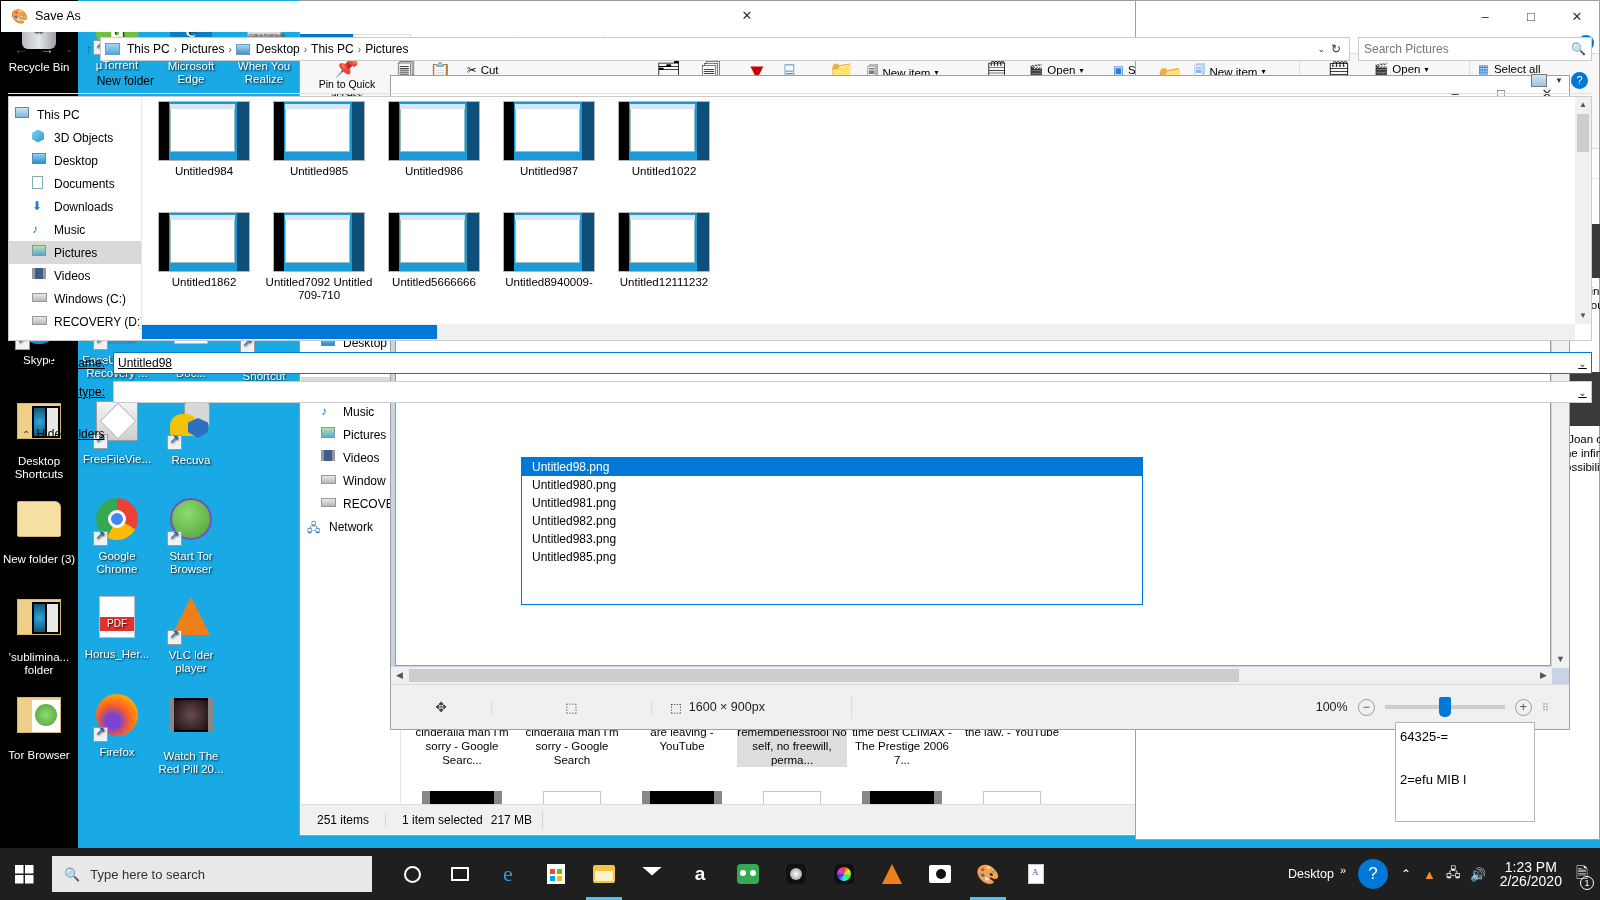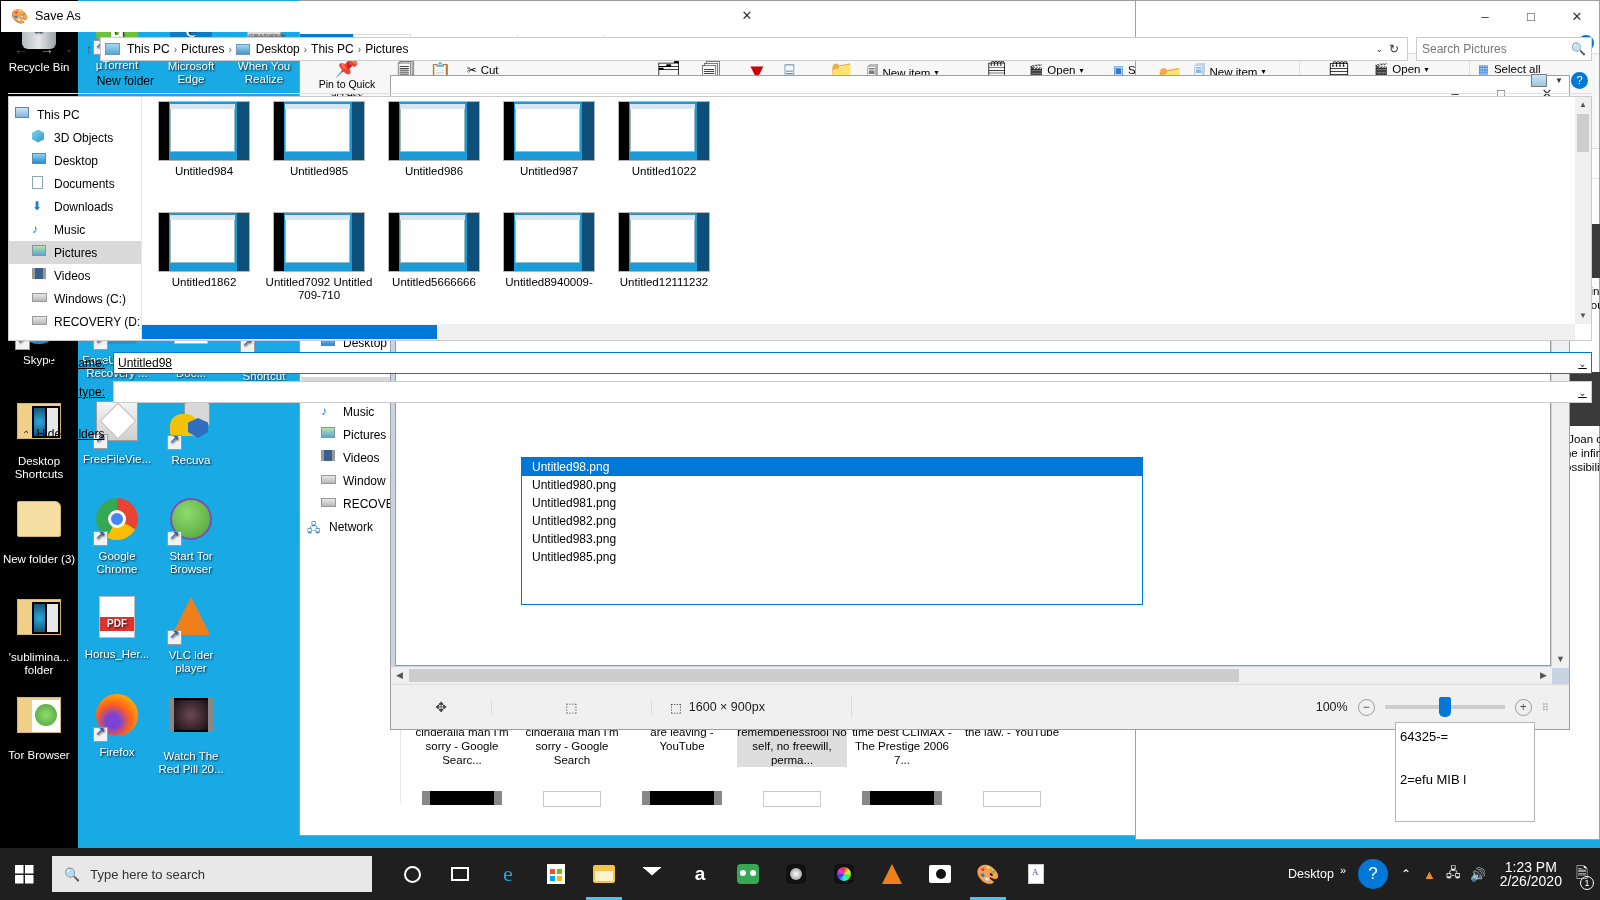--- a/index.html
+++ b/index.html
@@ -56,21 +56,21 @@
 
   
   #saveas { left:399px; top:76px; width:770px; height:463px; background:#f0f0f0;
             border:1px solid #7a7a7a; box-shadow:0 0 14px rgba(0,0,0,.35); z-index:60;}
   #saveas .sa-title { height:31px; position:relative; background:#fff; }
   #sa-path { position:absolute; left:8px; top:36px; right:8px; height:26px; display:flex; align-items:center; }
   .crumbbar { flex:1; height:24px; border:1px solid #cbcbcb; background:#fff; display:flex; align-items:center;
               font-size:12px; padding:0 4px; }
   .crumb { padding:0 3px; color:#000; }
   .sep { color:#555; padding:0 1px; font-size:10px; }
-  .searchbox { width:176px; height:24px; border:1px solid #cbcbcb; background:#fff; margin-left:8px;
+  .searchbox { width:234px; height:24px; border:1px solid #cbcbcb; background:#fff; margin-left:8px;
                display:flex; align-items:center; padding:0 5px; font-size:12px; color:#767676; }
   #sa-toolbar { position:absolute; left:8px; right:8px; top:68px; height:26px; display:flex; align-items:center;
                 font-size:12px; border-bottom:1px solid #e0e0e0; }
   #sa-body { position:absolute; left:8px; top:96px; right:8px; height:245px; border:1px solid #cbcbcb; background:#fff; display:flex; }
   #sa-tree { width:133px; border-right:1px solid #e8e8e8; padding-top:6px; overflow:hidden; }
   #sa-files { flex:1; position:relative; overflow:hidden; }
   .thumb { position:absolute; width:108px; text-align:center; font-size:11.5px; color:#000; line-height:13px;}
   .thumb .tbox { width:92px; height:60px; margin:0 auto 4px; border:1px solid #b5b5b5; position:relative; overflow:hidden; background:#fff;}
   #sa-fields { position:absolute; left:8px; top:352px; right:8px;text-decoration:underline; }
   .fieldrow { display:flex; align-items:center; height:22px; margin-bottom:7px; }
@@ -214,21 +214,21 @@
           <div style="width:42px;height:42px;margin:3px auto;border-radius:50%;background:conic-gradient(#ea4335 0 33%,#fbbc05 0 58%,#34a853 0);position:relative;">
             <div style="position:absolute;inset:12px;border-radius:50%;background:#4285f4;border:3px solid #fff;"></div>
           </div>
           <span class="shortcut-arrow"></span>
         </div>
         <span class="lbl">Google Chrome</span>
       </div>
       <div class="ic" style="left: 80px; top: 593px;">
         <div class="glyph">
           <div style="width:36px;height:42px;margin:3px auto;background:#fff;border:1px solid #bbb;position:relative;">
-            <div style="position:absolute;left:0;bottom:6px;right:0;height:14px;background:#e2322b;color:#fff;font-size:10px;text-align:center;line-height:14px;font-weight:bold;">PDF</div>
+            <div style="position:absolute;left:0;bottom:6px;right:0;height:14px;background:#e2322b;color:#fff;font-size:10px;text-align:center;line-height:14px;font-weight:normal;">PDF</div>
           </div>
         </div>
         <span class="lbl">Horus_Her...</span>
       </div>
       <div class="ic" style="left: 80px; top: 691px;">
         <div class="glyph">
           <div style="width:42px;height:42px;margin:3px auto;border-radius:50%;background:radial-gradient(circle at 40% 65%,#7b42d6 0 18%,#ff5f1f 45%,#ffb300 80%);"></div>
           <span class="shortcut-arrow"></span>
         </div>
         <span class="lbl">Firefox</span>
@@ -526,20 +526,30 @@
         </div>
         <div style="position: absolute; left: 460px; top: 690px; width: 80px; height: 16px;">
           <div style="width:80px;height:14px;background:#000;border-left:8px solid #888;border-right:8px solid #888;"></div>
         </div>
         <div style="position: absolute; left: 570px; top: 690px; width: 80px; height: 16px;">
           <div style="width:58px;height:16px;margin:0 auto;background:#fff;border:1px solid #c8c8c8;"></div>
         </div>
       </div>
   </div>
 
+  <div id="exp1-status">
+    <span style="padding:0 16px;">251 items</span>
+    <span style="border-left:1px solid #d4d4d4;padding:0 8px 0 16px;">1 item selected</span>
+    <span>217 MB</span>
+    <span style="border-left:1px solid #d4d4d4;margin-left:10px;height:18px;"></span>
+    <span style="margin-left:auto;margin-right:8px;display:flex;gap:10px;">
+      <span style="color:#444;">▤</span>
+      <span style="background:#cce4f7;border:1px solid #7ab0e0;padding:0 2px;">▦</span>
+    </span>
+  </div>
 </div>
 
 <div class="win" id="explorer2">
   <div class="titlebar">
     <div class="wbtns" style="right:-1px;">
       <div class="wbtn">–</div>
       <div class="wbtn">□</div>
       <div class="wbtn close">✕</div>
     </div>
   </div>

